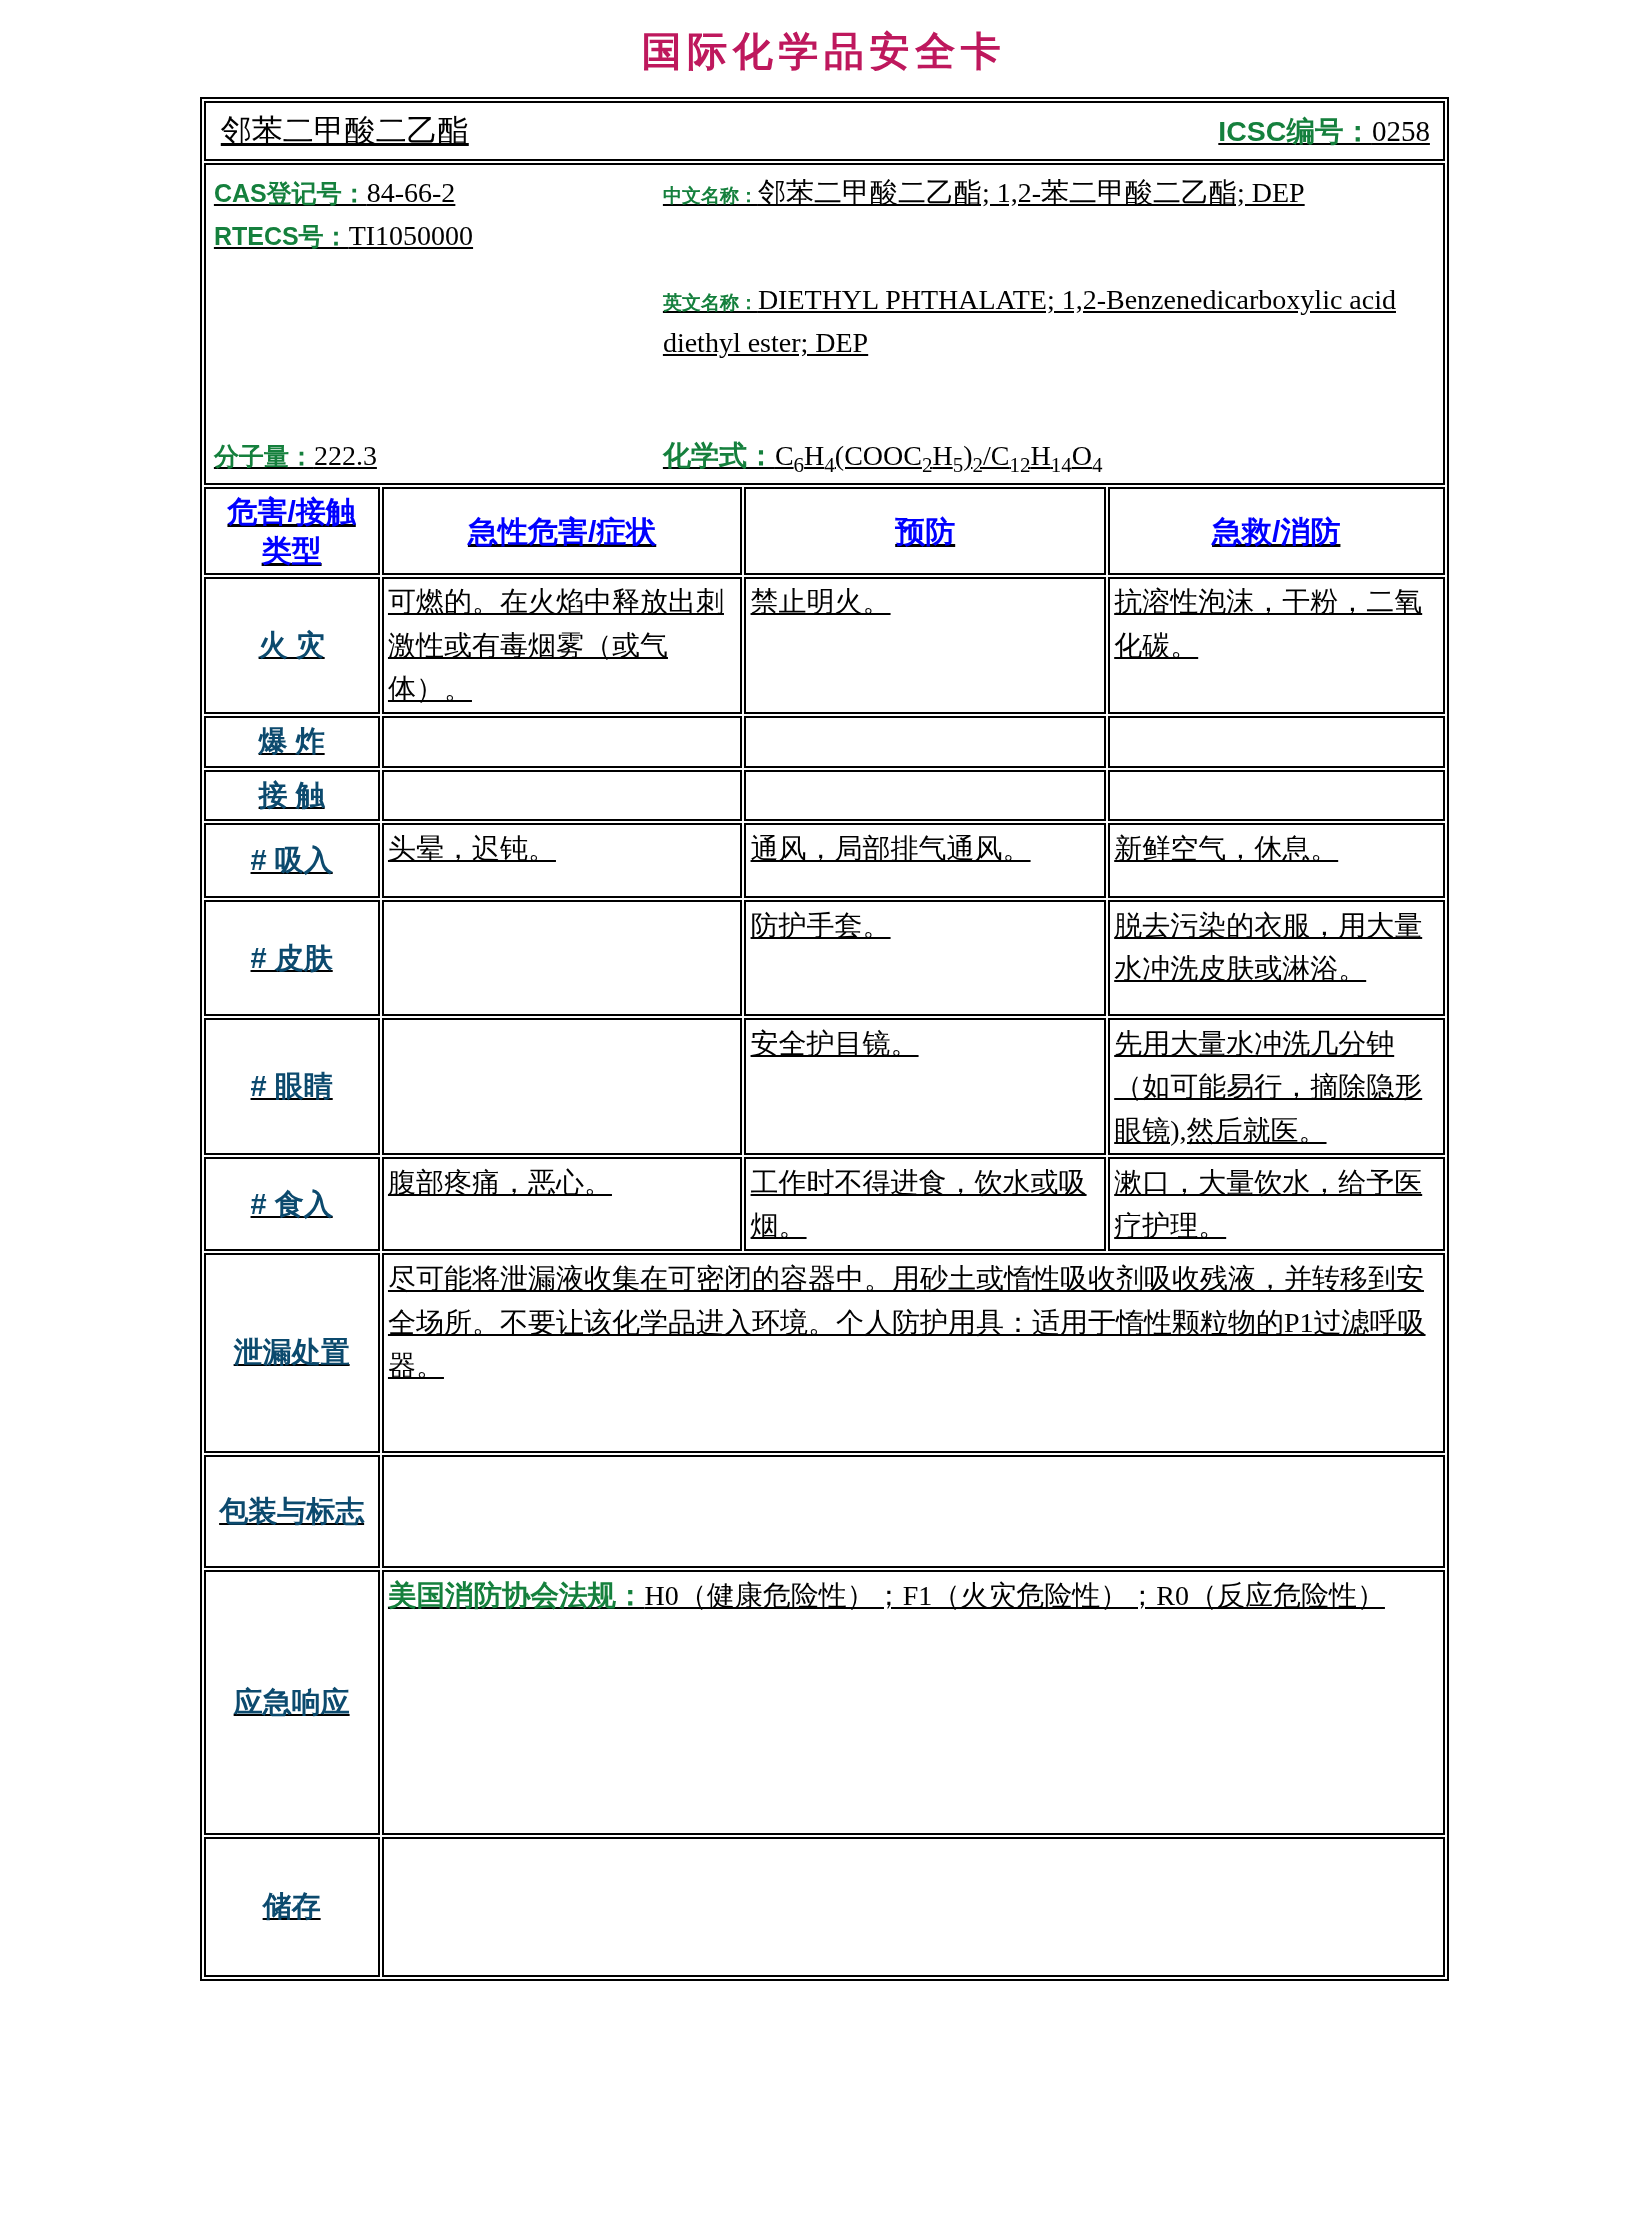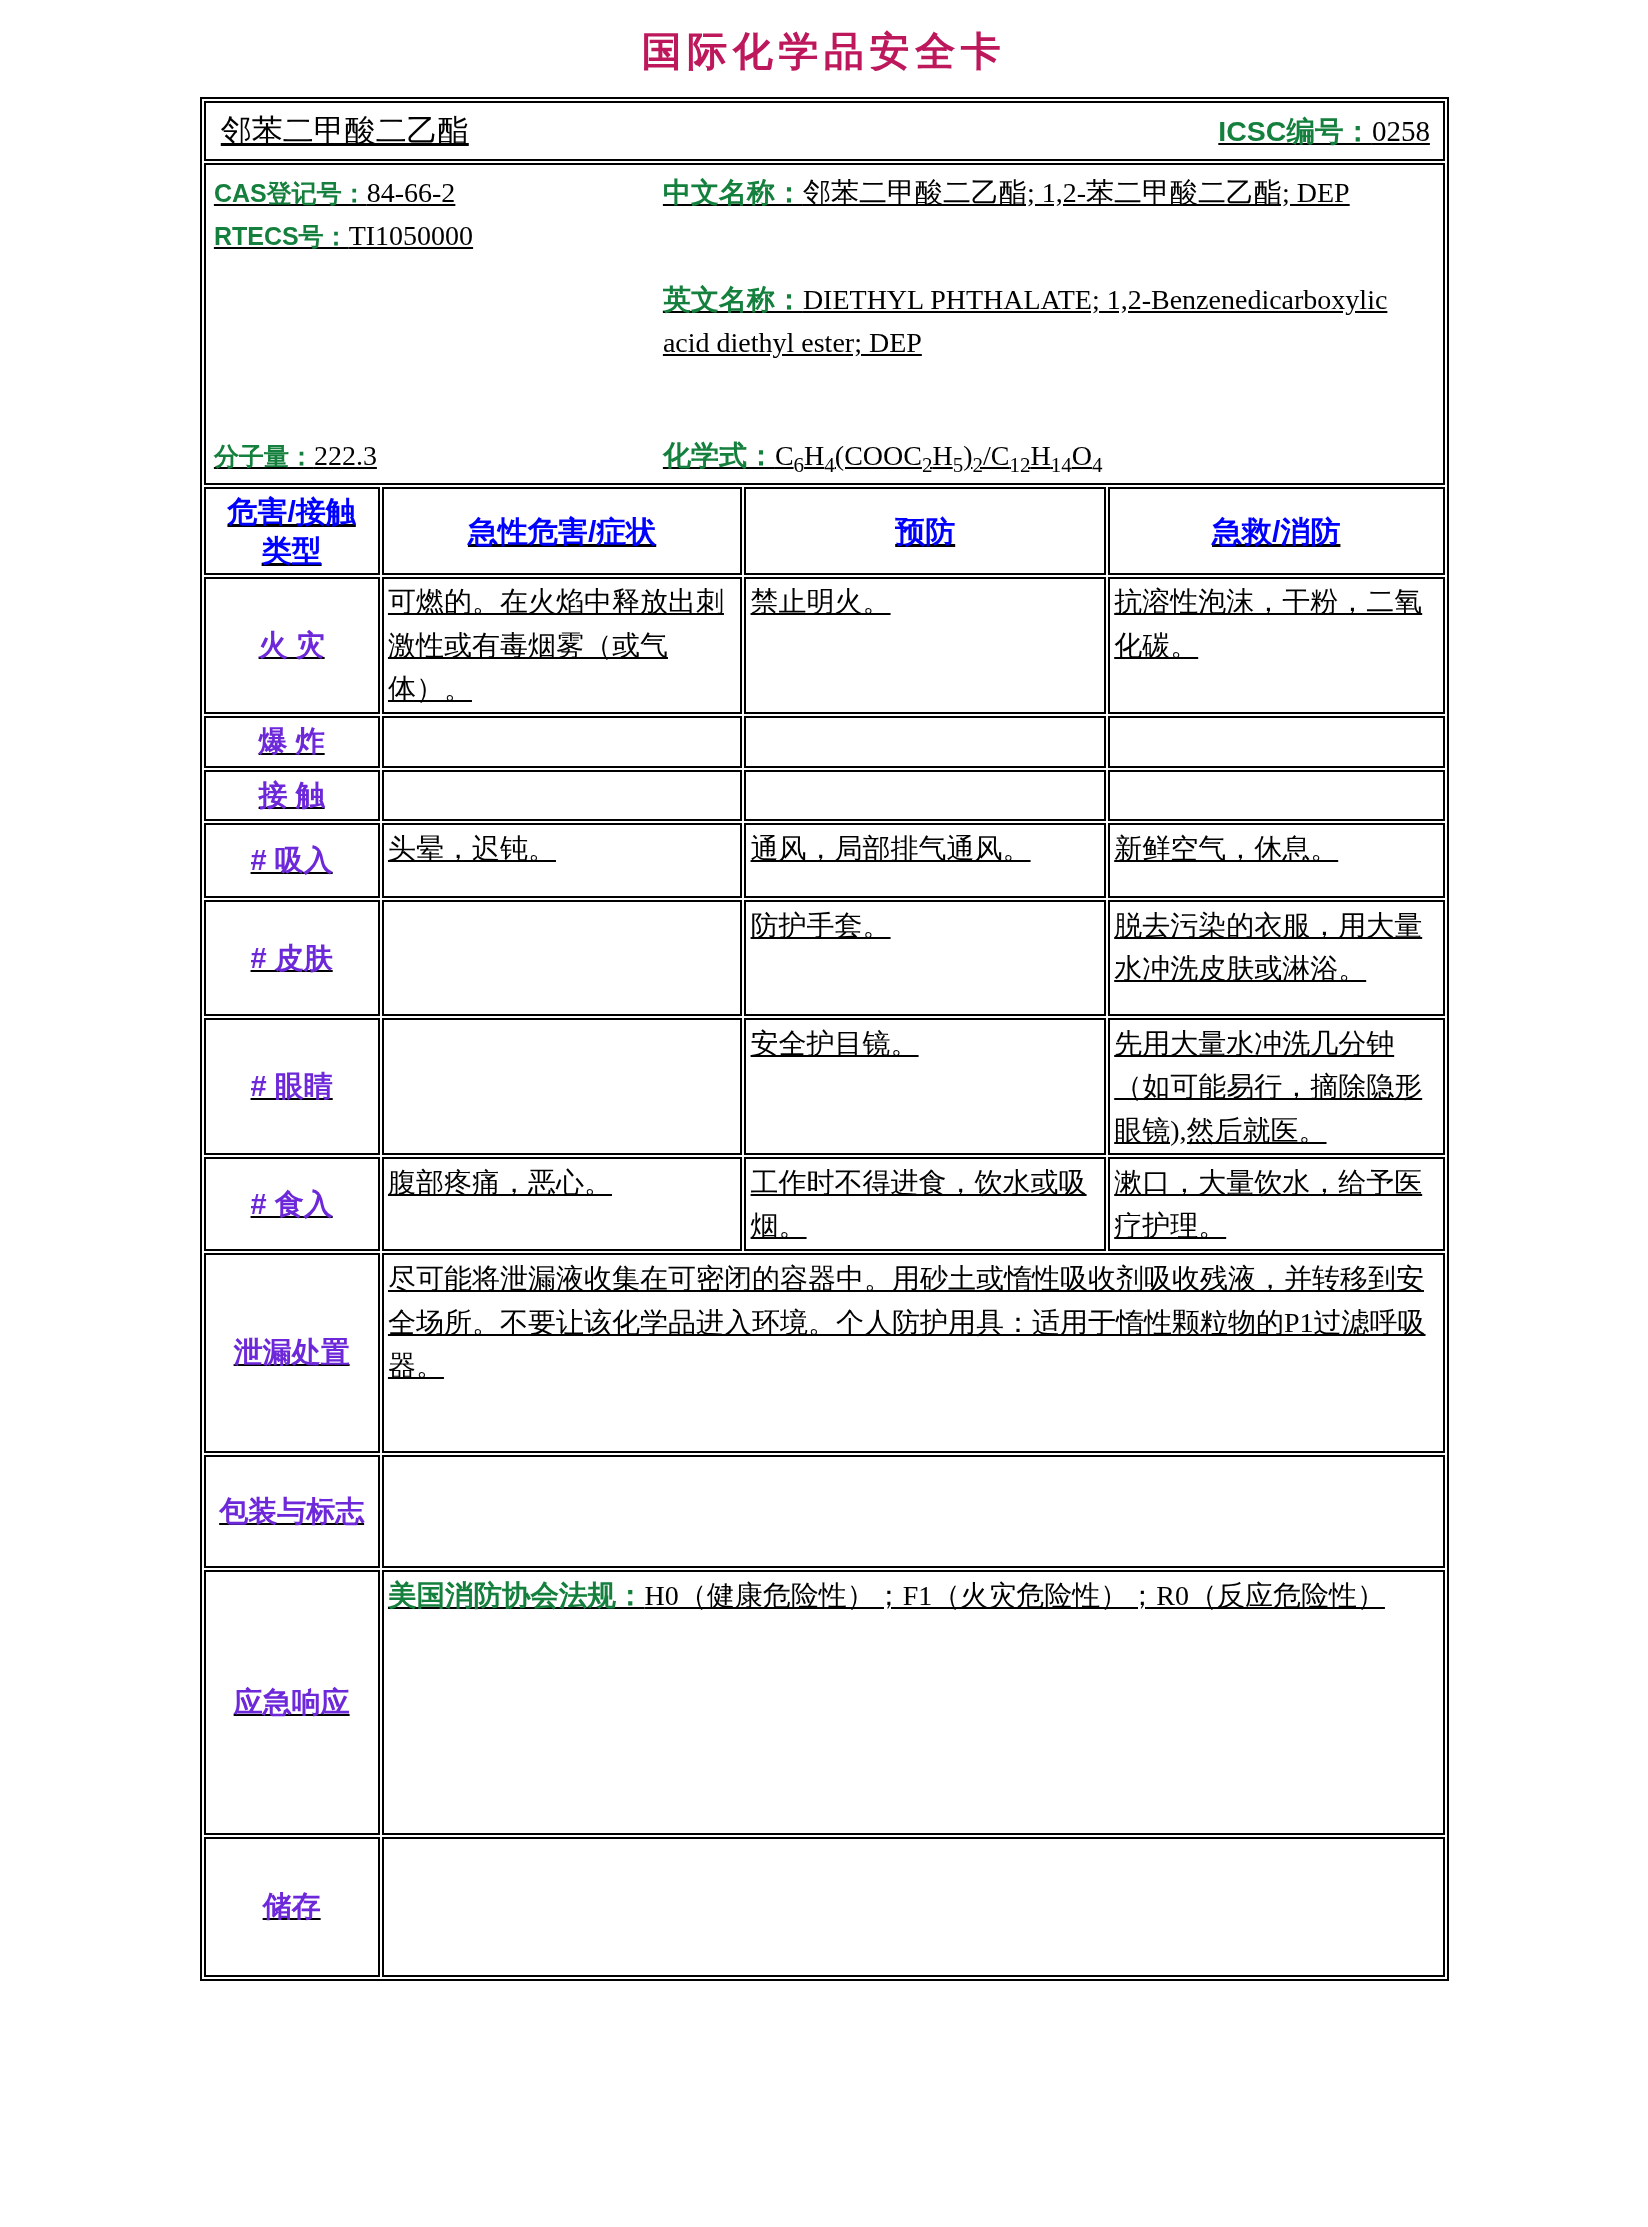--- a/index.html
+++ b/index.html
@@ -76,37 +76,37 @@
     display:flex;flex-direction:column;
   }
   .info-right{
     flex:1;
     display:flex;flex-direction:column;
   }
   .info-line{white-space:nowrap;}
   .info-line .lbl{font-size:25px;}
   .mw-line{margin-top:auto;}
   .para{margin:0 0 0 0;}
-  .para .lbl{font-size:28px;}
+  .para .lbl{font-size:19px;}
   .para.en{margin-top:64px;}
   .formula-line{margin-top:auto;white-space:nowrap;}
   .formula-line sub{font-size:21px;line-height:0;}
 
   td.th{
     text-align:center;
     color:#0000FF;
     font-weight:bold;
     font-family:"Liberation Sans","DejaVu Sans",sans-serif;
     font-size:30px;
     line-height:1.3;
   }
   td.rowlab{
     text-align:center;
     vertical-align:middle;
-    color:#6d28d9;
+    color:#0c4a6e;
     font-weight:bold;
     font-family:"Liberation Sans","DejaVu Sans",sans-serif;
     font-size:29px;
     white-space:nowrap;
   }
   td.cell{padding:1.4px 5.6px 1.4px 4.2px;}
   td.cell .lbl{font-size:28.5px;}
 </style>
 </head>
 <body>

